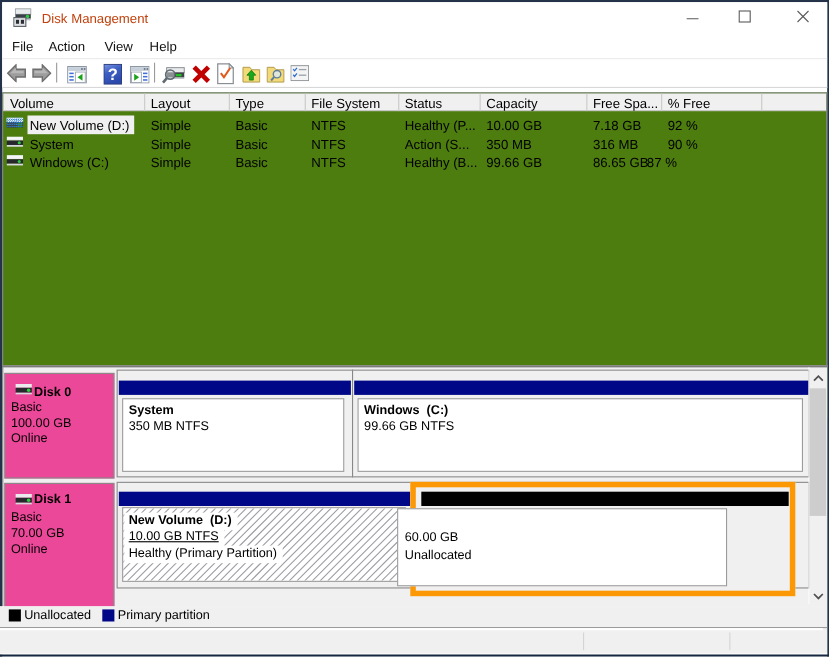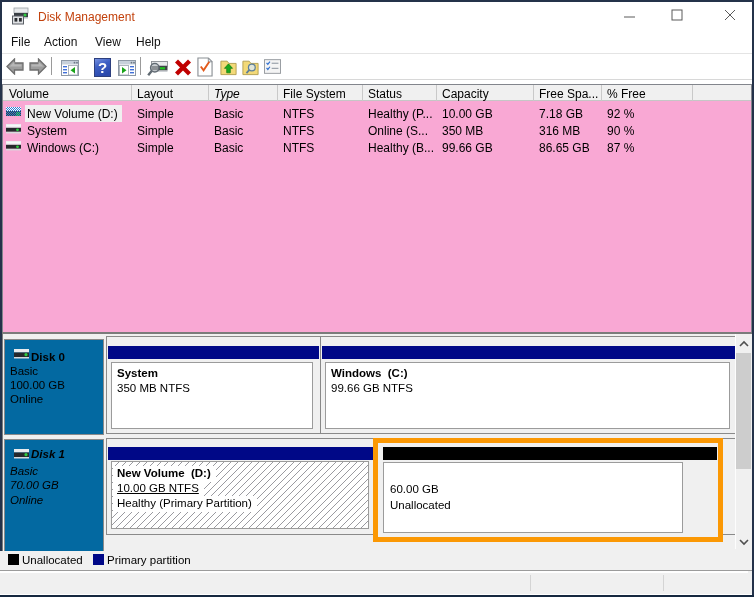--- a/index.html
+++ b/index.html
@@ -12,28 +12,28 @@
 #title { position:absolute; left:2px; top:2px; width:750px; height:28px; background:#fff; }
 #titletext { position:absolute; left:36px; top:8px; color:#c2410c; font-size:12px; }
 
 #menubar { position:absolute; left:2px; top:30px; width:750px; height:24px; background:#fff; border-bottom:1px solid #e4e4e4; }
 .menu { position:absolute; top:5px; font-size:12px; color:#111; }
 
 #toolbar { position:absolute; left:2px; top:54px; width:750px; height:26px; background:#fff; border-bottom:1px solid #d8d8d8; }
 #toolbar .ico, #toolbar .tsep, #toolbar .abs { margin-left:-2px; }
 .tsep { position:absolute; top:3px; width:1px; height:18px; background:#9a9a9a; }
 
-#list { position:absolute; left:2px; top:84px; width:750px; height:296px; background:#f9a8d4; border:1px solid #82858c; border-bottom:none;padding-left:21px; }
+#list { position:absolute; left:2px; top:84px; width:750px; height:296px; background:#4d7c0f; border:1px solid #82858c; border-bottom:none;padding-left:21px; }
 #lhead { position:absolute; left:0; top:0; width:748px; height:16px; background:#f0f0f0; border-bottom:1px solid #c6c6c6; }
 .hsep { position:absolute; top:0px; width:1px; height:16px; background:#c9c9c9; }
 .hc { position:absolute; top:2px; font-size:12px; color:#000; white-space:nowrap; }
 .cell { position:absolute; font-size:12px; color:#000; white-space:nowrap; }
 
 #gpane { position:absolute; left:2px; top:332px; width:750px; height:219px; background:#f0f0f0; border-top:2px solid #7b7b7b; border-left:1px solid #7b7b7b; }
-.dlabel { position:absolute; left:4px; width:100px; background:#0369a1; border:1px solid #8a8a8a; }
+.dlabel { position:absolute; left:4px; width:100px; background:#ec4899; border:1px solid #8a8a8a; }
 .dtext { position:absolute; left:5px; font-size:11.5px; white-space:nowrap; }
 .parts { position:absolute; background:#f0f0f0; border:1px solid #8a8a8a; }
 .navybar { position:absolute; background:#000887; height:13px; }
 .blackbar { position:absolute; background:#000; height:13px; }
 .pbody { position:absolute; background:#fff; border:1px solid #9b9b9b; overflow:hidden; }
 .ptext { position:absolute; left:5px; font-size:11.5px; white-space:nowrap; }
 .hatch { background:#fff; }
 .hatch .ptext { background:#fff; padding:0 5px 0 4px; left:1px; line-height:15.5px; }
 #orange { position:absolute; border:5.5px solid #fb9804; background:#f0f0f0; }
 
@@ -171,21 +171,21 @@
     <path d="M3 10.2 L4.5 12 L7 8.8" fill="none" stroke="#2f6fd0" stroke-width="1.4"></path>
     <rect x="9" y="4" width="8" height="1.4" fill="#9aa2ab"></rect>
     <rect x="9" y="10" width="8" height="1.4" fill="#9aa2ab"></rect>
   </svg>
 </div>
 
 <div id="list">
   <div id="lhead">
     <div class="hc" style="left:6px;">Volume</div>
     <div class="hc" style="left:134px;">Layout</div>
-    <div class="hc" style="left:211px;font-style:italic;">Type</div>
+    <div class="hc" style="left:211px;">Type</div>
     <div class="hc" style="left:280px;">File System</div>
     <div class="hc" style="left:365px;">Status</div>
     <div class="hc" style="left:439px;">Capacity</div>
     <div class="hc" style="left:536px;">Free Spa...</div>
     <div class="hc" style="left:604px;">% Free</div>
     <div class="hsep" style="left:128px;"></div>
     <div class="hsep" style="left:205px;"></div>
     <div class="hsep" style="left:274px;"></div>
     <div class="hsep" style="left:359px;"></div>
     <div class="hsep" style="left:433px;"></div>
@@ -219,33 +219,33 @@
   <div class="cell" style="left:280px; top:22px;">NTFS</div>
   <div class="cell" style="left:365px; top:22px;">Healthy (P...</div>
   <div class="cell" style="left:439px; top:22px;">10.00 GB</div>
   <div class="cell" style="left:536px; top:22px;">7.18 GB</div>
   <div class="cell" style="left:604px; top:22px;">92 %</div>
 
   <div class="cell" style="left:24px; top:39px;">System</div>
   <div class="cell" style="left:134px; top:39px;">Simple</div>
   <div class="cell" style="left:211px; top:39px;">Basic</div>
   <div class="cell" style="left:280px; top:39px;">NTFS</div>
-  <div class="cell" style="left:365px; top:39px;">Online (S...</div>
+  <div class="cell" style="left:365px; top:39px;">Action (S...</div>
   <div class="cell" style="left:439px; top:39px;">350 MB</div>
   <div class="cell" style="left:536px; top:39px;">316 MB</div>
   <div class="cell" style="left:604px; top:39px;">90 %</div>
 
   <div class="cell" style="left:24px; top:56px;">Windows (C:)</div>
   <div class="cell" style="left:134px; top:56px;">Simple</div>
   <div class="cell" style="left:211px; top:56px;">Basic</div>
   <div class="cell" style="left:280px; top:56px;">NTFS</div>
   <div class="cell" style="left:365px; top:56px;">Healthy (B...</div>
   <div class="cell" style="left:439px; top:56px;">99.66 GB</div>
   <div class="cell" style="left:536px; top:56px;">86.65 GB</div>
-  <div class="cell" style="left:604px; top:56px;">87 %</div>
+  <div class="cell" style="left:585px; top:56px;">87 %</div>
 </div>
 
 <div id="gpane"></div>
 
 <div class="dlabel" style="top:339px; height:96px;">
   <svg class="ico" style="left:9px; top:9px;" width="15" height="10" viewBox="0 0 15 10">
     <rect x="0" y="0" width="15" height="3.5" fill="#e9ebed"></rect>
     <rect x="0" y="3.5" width="15" height="4.5" fill="#26282c"></rect>
     <rect x="0" y="8" width="15" height="1.5" fill="#d7d9dc"></rect>
     <circle cx="12" cy="5.7" r="1.6" fill="#2ecc40"></circle>
@@ -261,21 +261,21 @@
 <div class="abs" style="left:320px; top:336px; width:1px; height:98px; background:#888;"></div>
 <div class="pbody" style="left:111px; top:362px; width:202px; height:67px;">
   <div class="ptext" style="top:3.5px; font-weight:bold;">System</div>
   <div class="ptext" style="top:19px;">350 MB NTFS</div>
 </div>
 <div class="pbody" style="left:325px; top:362px; width:405px; height:67px;">
   <div class="ptext" style="top:3.5px; font-weight:bold;">Windows&nbsp; (C:)</div>
   <div class="ptext" style="top:19px;">99.66 GB NTFS</div>
 </div>
 
-<div class="dlabel" style="top:439px; height:124px;font-style:italic;">
+<div class="dlabel" style="top:439px; height:124px;">
   <svg class="ico" style="left:9px; top:9px;" width="15" height="10" viewBox="0 0 15 10">
     <rect x="0" y="0" width="15" height="3.5" fill="#e9ebed"></rect>
     <rect x="0" y="3.5" width="15" height="4.5" fill="#26282c"></rect>
     <rect x="0" y="8" width="15" height="1.5" fill="#d7d9dc"></rect>
     <circle cx="12" cy="5.7" r="1.6" fill="#2ecc40"></circle>
   </svg>
   <div class="dtext" style="left:26px; top:8px; font-weight:bold;">Disk 1</div>
   <div class="dtext" style="top:24.5px;">Basic</div>
   <div class="dtext" style="top:38.5px;">70.00 GB</div>
   <div class="dtext" style="top:53.5px;">Online</div>
@@ -334,21 +334,21 @@
       <line x1="256" y1="66" x2="322" y2="0"></line>
       <line x1="263" y1="66" x2="329" y2="0"></line>
     </g>
   </svg>
   <div class="ptext" style="top:4px; font-weight:bold;">New Volume&nbsp; (D:)</div>
   <div class="ptext" style="top:19px;text-decoration:underline;">10.00 GB NTFS</div>
   <div class="ptext" style="top:34px;">Healthy (Primary Partition)</div>
 </div>
 <div id="orange" style="left:373px; top:438px; width:350px; height:104px;"></div>
 <div class="blackbar" style="left:383px; top:446.5px; width:334px;"></div>
-<div class="pbody" style="left:383px; top:462px; width:300px; height:71px;">
+<div class="pbody" style="left:361px; top:462px; width:300px; height:71px;">
   <div class="ptext" style="left:6px; top:20px;">60.00 GB</div>
   <div class="ptext" style="left:6px; top:36px;">Unallocated</div>
 </div>
 
 <div class="abs" style="left:735px; top:334px; width:1px; height:215px; background:#fdfdfd;"></div>
 <div id="sbar">
   <svg class="abs" style="left:3px; top:3px;" width="10" height="8" viewBox="0 0 10 8">
       <path d="M1 6 L5 2 L9 6" fill="none" stroke="#505050" stroke-width="1.6"></path>
     </svg>
   <div id="sthumb"></div>

